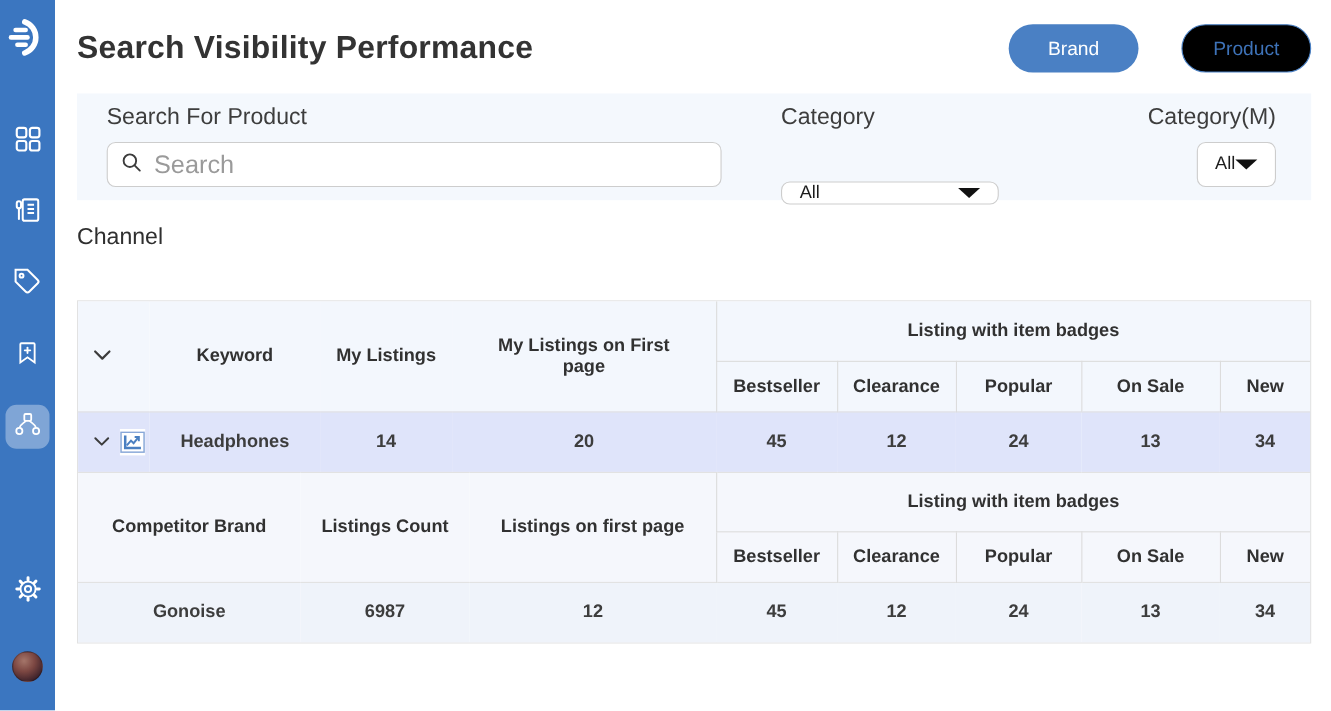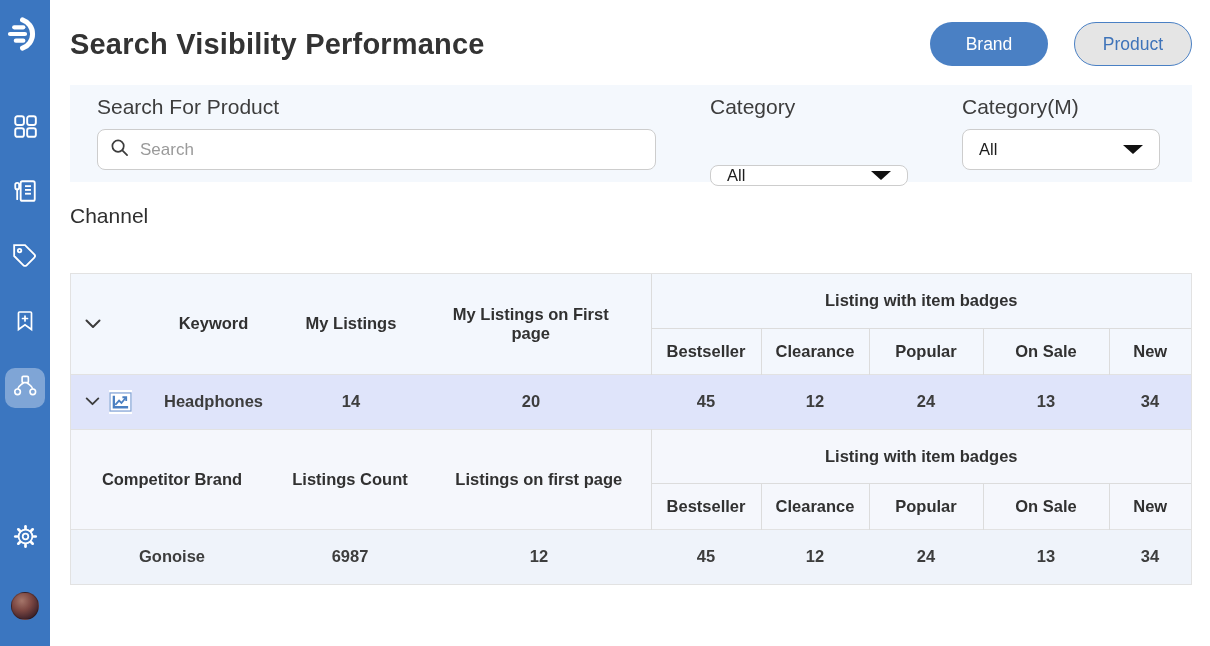--- a/index.html
+++ b/index.html
@@ -28,45 +28,45 @@
     width:28px; height:28px; border-radius:50%;
     background:radial-gradient(circle at 38% 30%, #a5766a 0%, #7c4742 40%, #3a2029 80%, #241318 100%);
     border:1px solid rgba(0,0,0,0.2); cursor:pointer;
   }
 
   
   .main { flex:1; padding:0 20px; }
 
   .page-header { display:flex; align-items:center; margin-top:22px; height:44px; }
   .page-header h1 { margin:0; font-size:29px; font-weight:700; color:#333; letter-spacing:0.2px; }
-  .header-buttons { margin-left:auto; display:flex; gap:26px; }
+  .header-buttons { margin-left:auto; display:flex; gap:39px; }
   .pill-btn {
     height:44px; width:118px; border-radius:22px; font-size:17.5px;
     font-family:"Liberation Sans", sans-serif; cursor:pointer;
   }
   .pill-btn.filled { background:#4a80c4; color:#fff; border:none; }
-  .pill-btn.outline { background:#e5e5e5; color:#3e73b9; border:1.5px solid #4a80c4; }
+  .pill-btn.outline { background:#000000; color:#3e73b9; border:1.5px solid #4a80c4; }
 
   
   .filter-band {
     margin-top:19px; background:#f4f8fd;
     display:flex; padding:11px 30px 12px 27px; height:97px;
   }
   .filter-group { display:flex; flex-direction:column; }
   .filter-label { font-size:21px; color:#3d3d3d; margin-bottom:12px; line-height:21px; }
   .search-group { width:559px; margin-right:54px; }
   .cat-group { width:198px; margin-right:54px;gap:36px; }
-  .catm-group { width:198px; }
+  .catm-group { width:198px;align-items:flex-end; }
 
   .search-box {
     height:41px; background:#fff; border:1px solid #cdcdcd; border-radius:8px;
     display:flex; align-items:center; padding:0 12px; gap:9px;
   }
   .search-box input {
-    border:none; outline:none; flex:1; font-size:17px; color:#333; background:transparent;
+    border:none; outline:none; flex:1; font-size:23px; color:#333; background:transparent;
     font-family:"Liberation Sans", sans-serif;
   }
   .search-box input::placeholder { color:#9a9a9a; }
 
   .select {
     height:41px; background:#fff; border:1px solid #cdcdcd; border-radius:8px;
     display:flex; align-items:center; justify-content:space-between;
     padding:0 16px; font-size:16.5px; color:#1c1c1c; cursor:pointer;
   }
   .caret {

